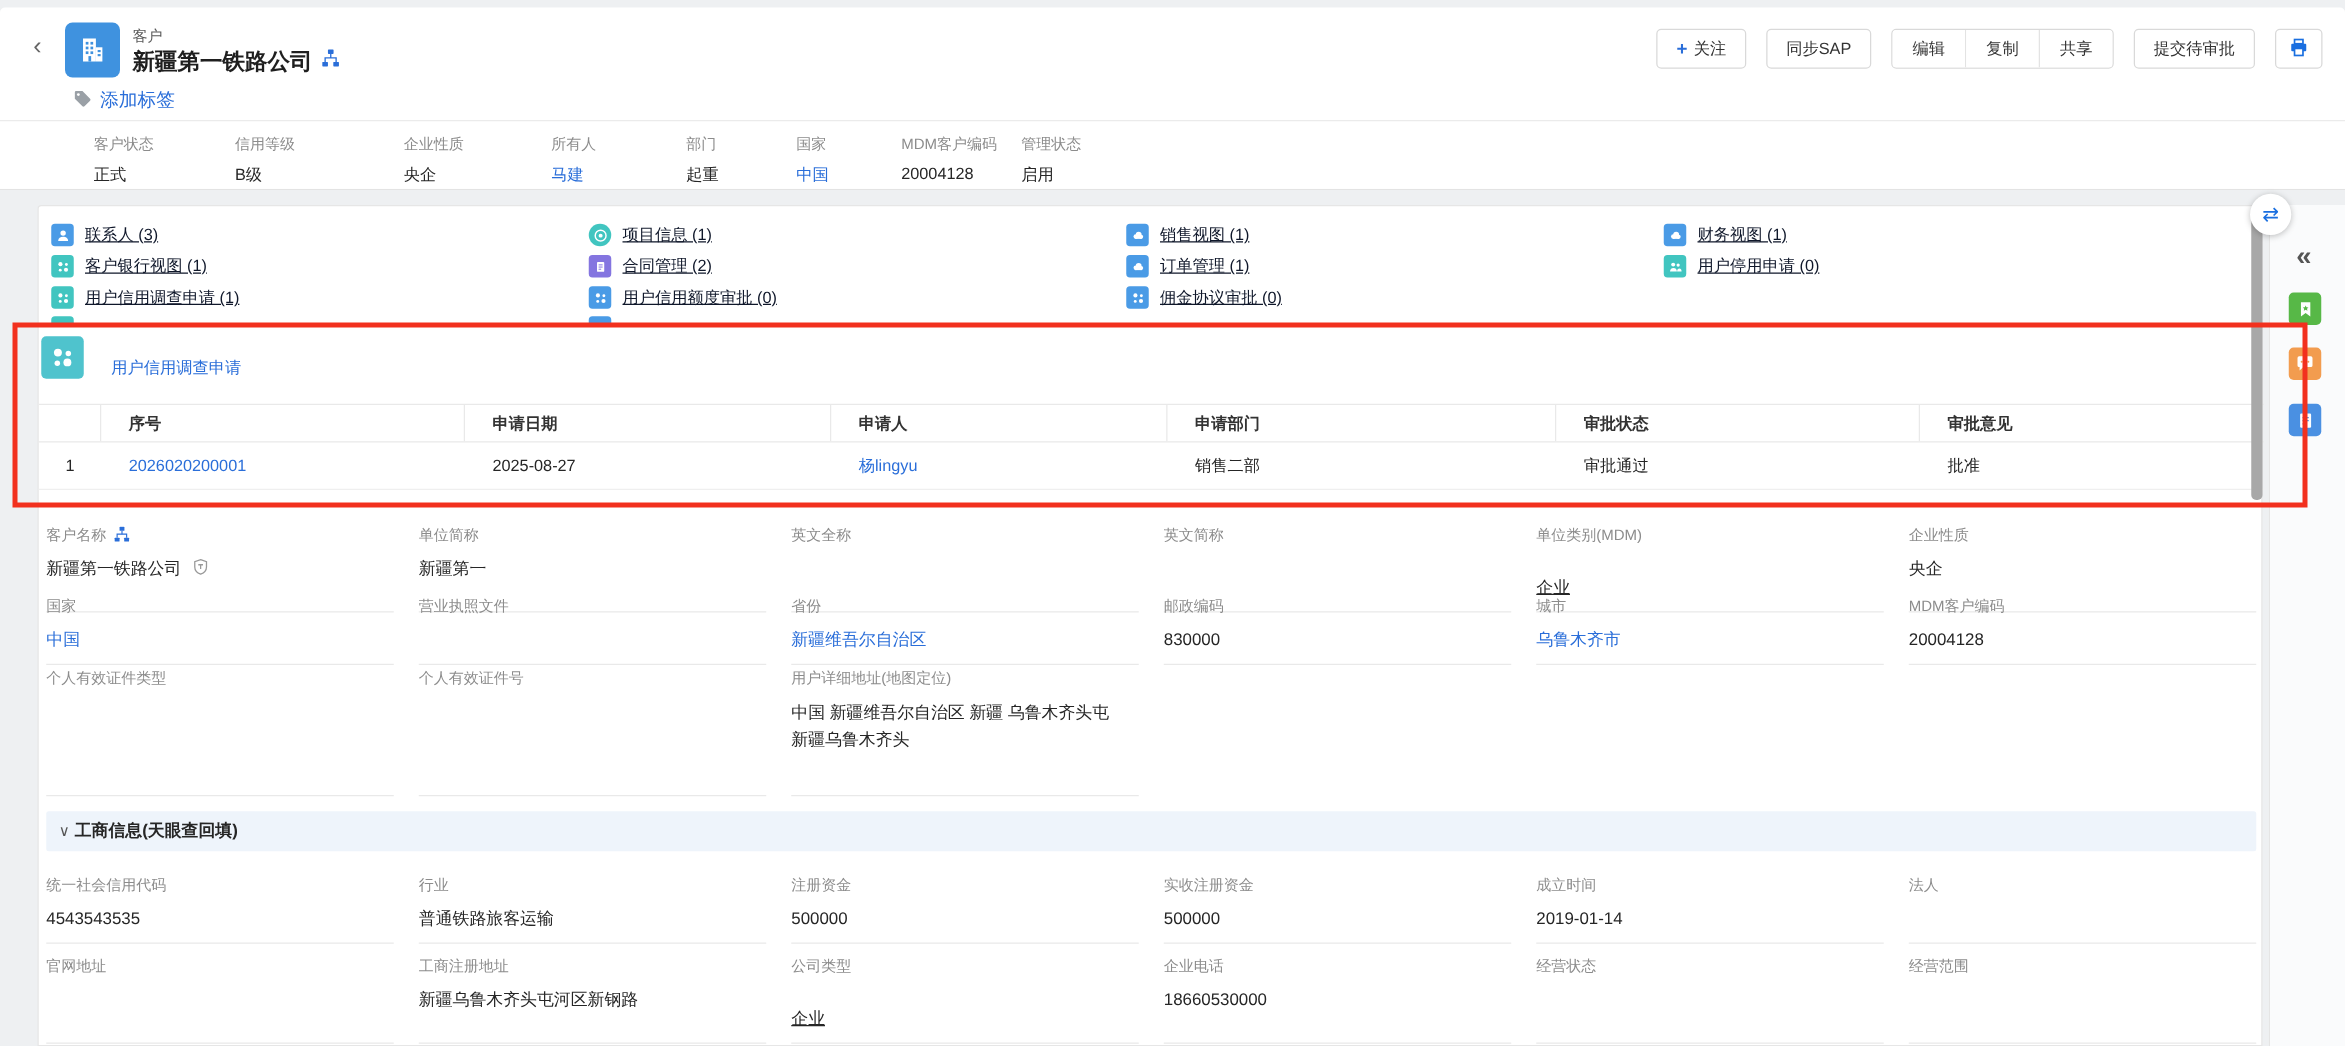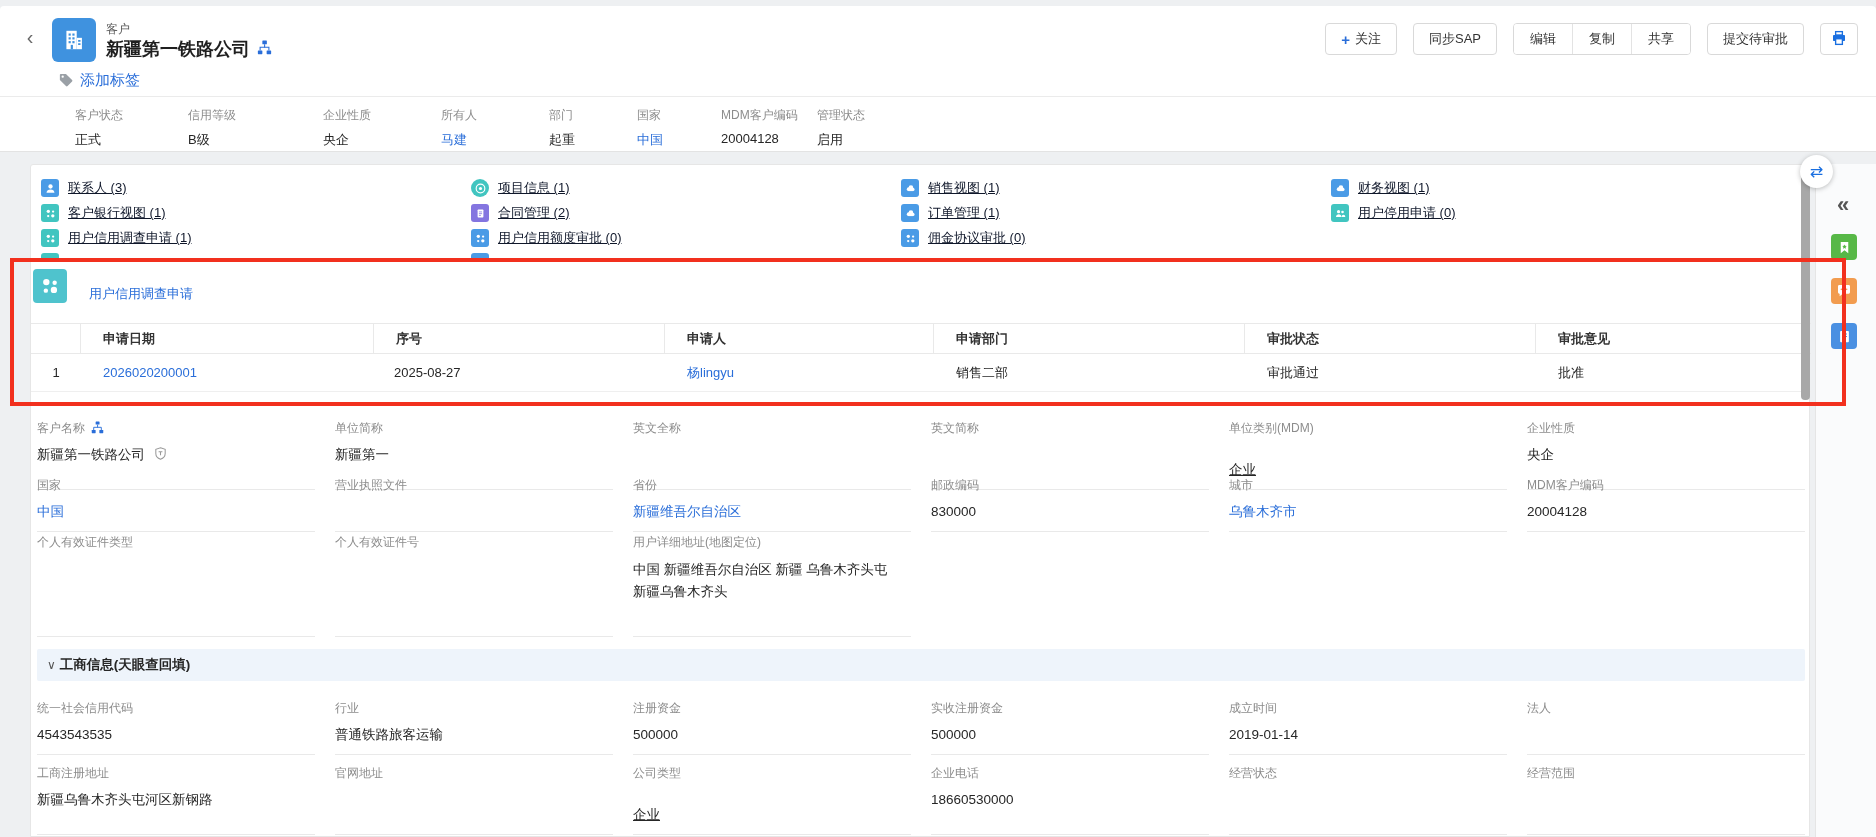--- a/index.html
+++ b/index.html
@@ -357,22 +357,22 @@
             <circle cx="12.2" cy="12.2" r="2.6"></circle>
           </g>
         </svg>
     </div>
     <span class="sec-title">用户信用调查申请</span>
   </div>
 
   <div class="ctable">
     <div class="thead">
       <div class="tc c0"></div>
+      <div class="tc c1">序号</div>
       <div class="tc c2">申请日期</div>
-      <div class="tc c1">序号</div>
       <div class="tc c3">申请人</div>
       <div class="tc c4">申请部门</div>
       <div class="tc c5">审批状态</div>
       <div class="tc c6">审批意见</div>
     </div>
     <div class="trow">
       <div class="tc c0">1</div>
       <div class="tc c1 cell-link">2026020200001</div>
       <div class="tc c2">2025-08-27</div>
       <div class="tc c3 cell-link">杨lingyu</div>
@@ -502,26 +502,26 @@
         <div class="fvalue">2019-01-14</div>
       </div>
     <div class="fcell">
         <div class="flabel">法人</div>
         <div class="fvalue"></div>
       </div>
   </div>
 
   <div class="fgrid" style="top:591px">
     <div class="fcell">
+        <div class="flabel">官网地址</div>
+        <div class="fvalue"></div>
+      </div>
+    <div class="fcell">
         <div class="flabel">工商注册地址</div>
         <div class="fvalue">新疆乌鲁木齐头屯河区新钢路</div>
-      </div>
-    <div class="fcell">
-        <div class="flabel">官网地址</div>
-        <div class="fvalue"></div>
       </div>
     <div class="fcell">
         <div class="flabel">公司类型</div>
         <div class="fvalue uline">
           <span>企业</span>
         </div>
       </div>
     <div class="fcell">
         <div class="flabel">企业电话</div>
         <div class="fvalue">18660530000</div>

